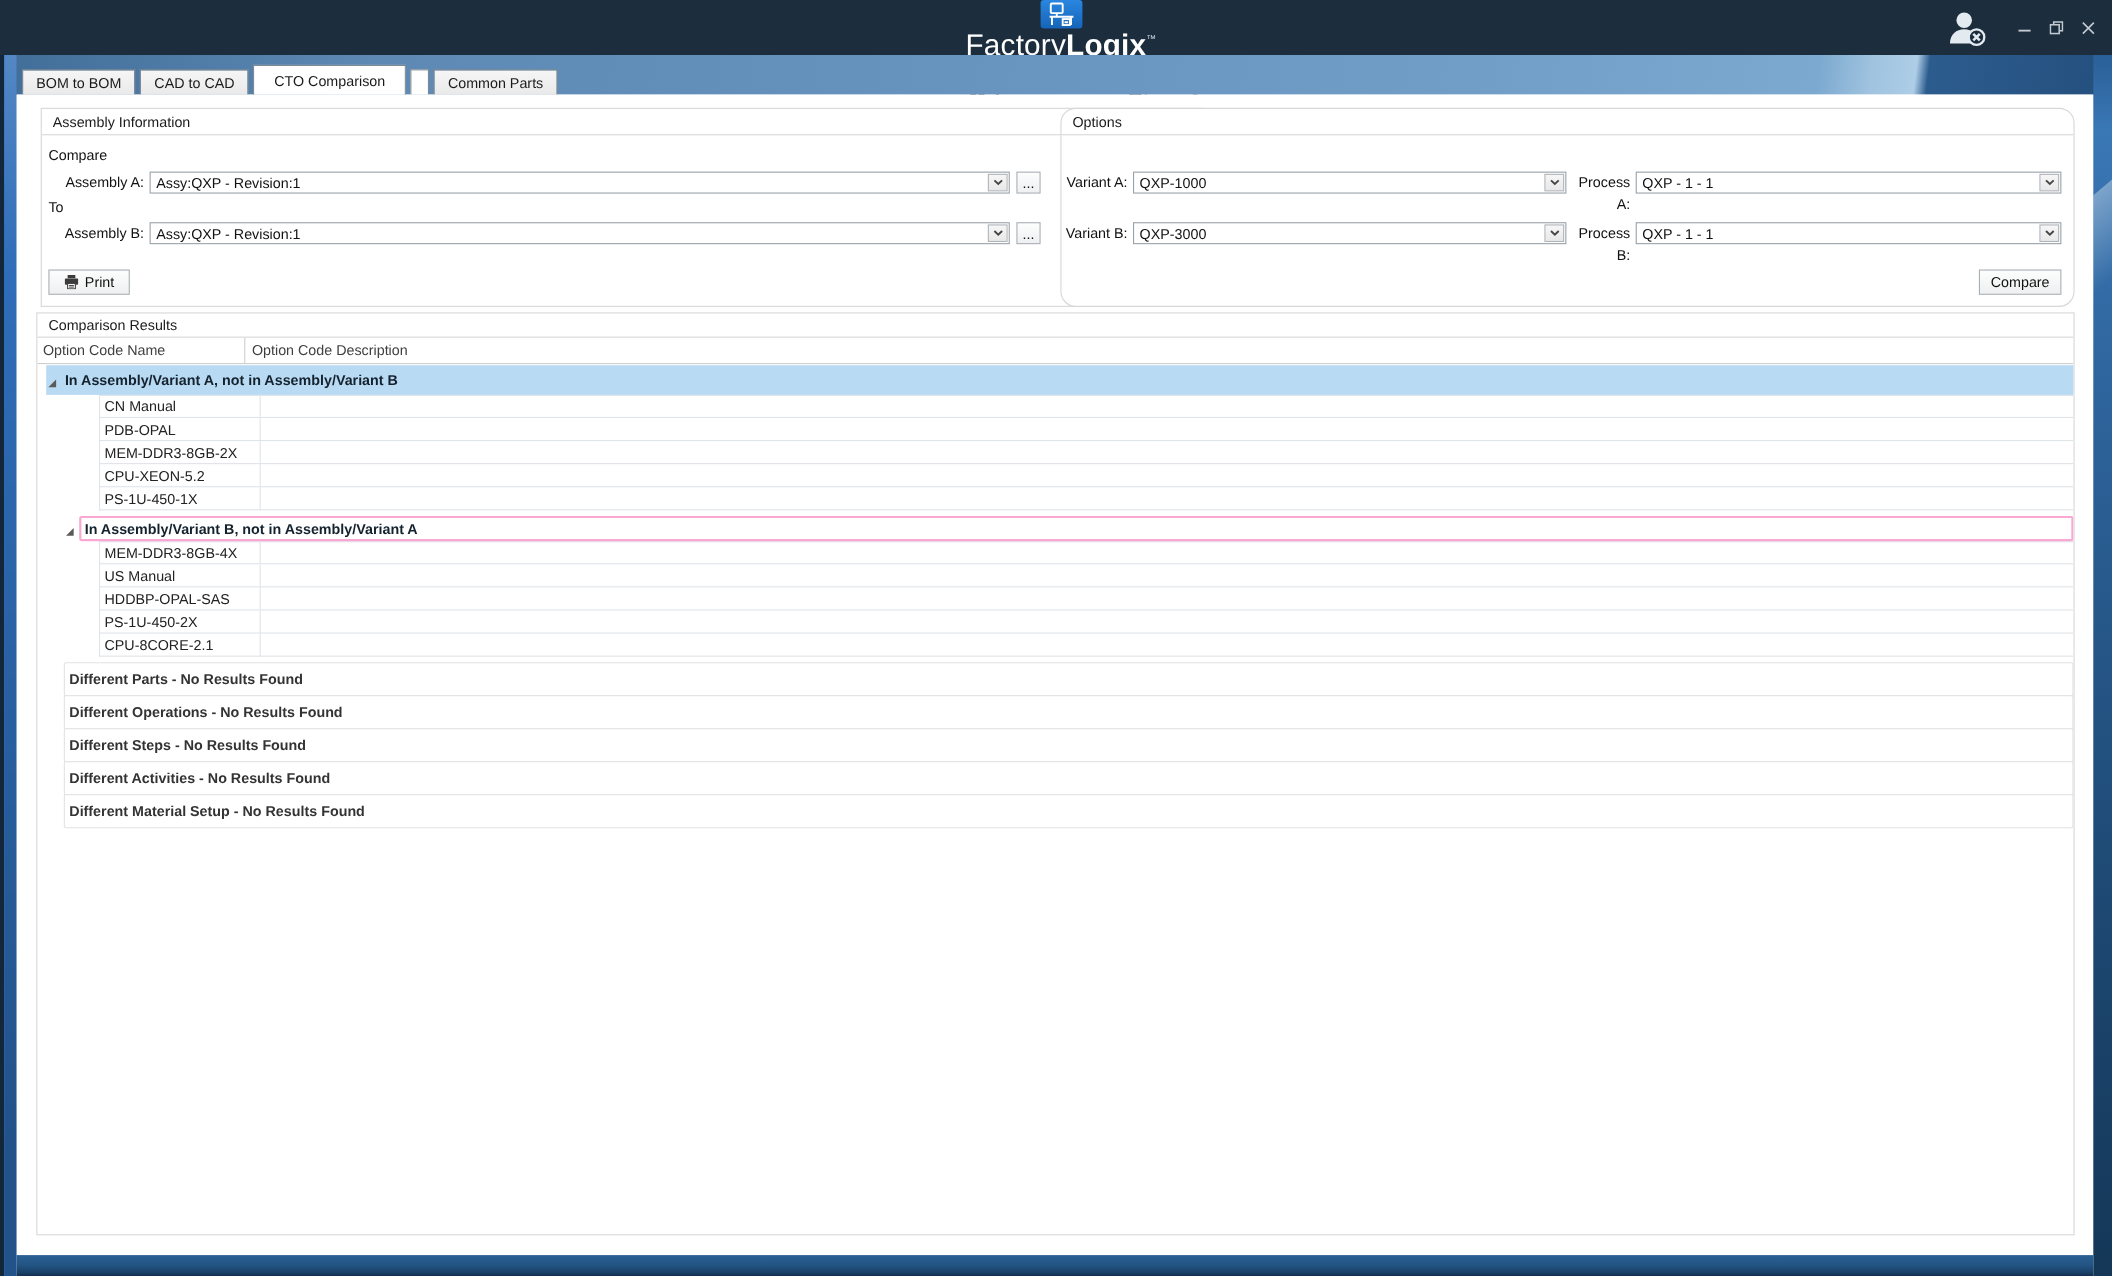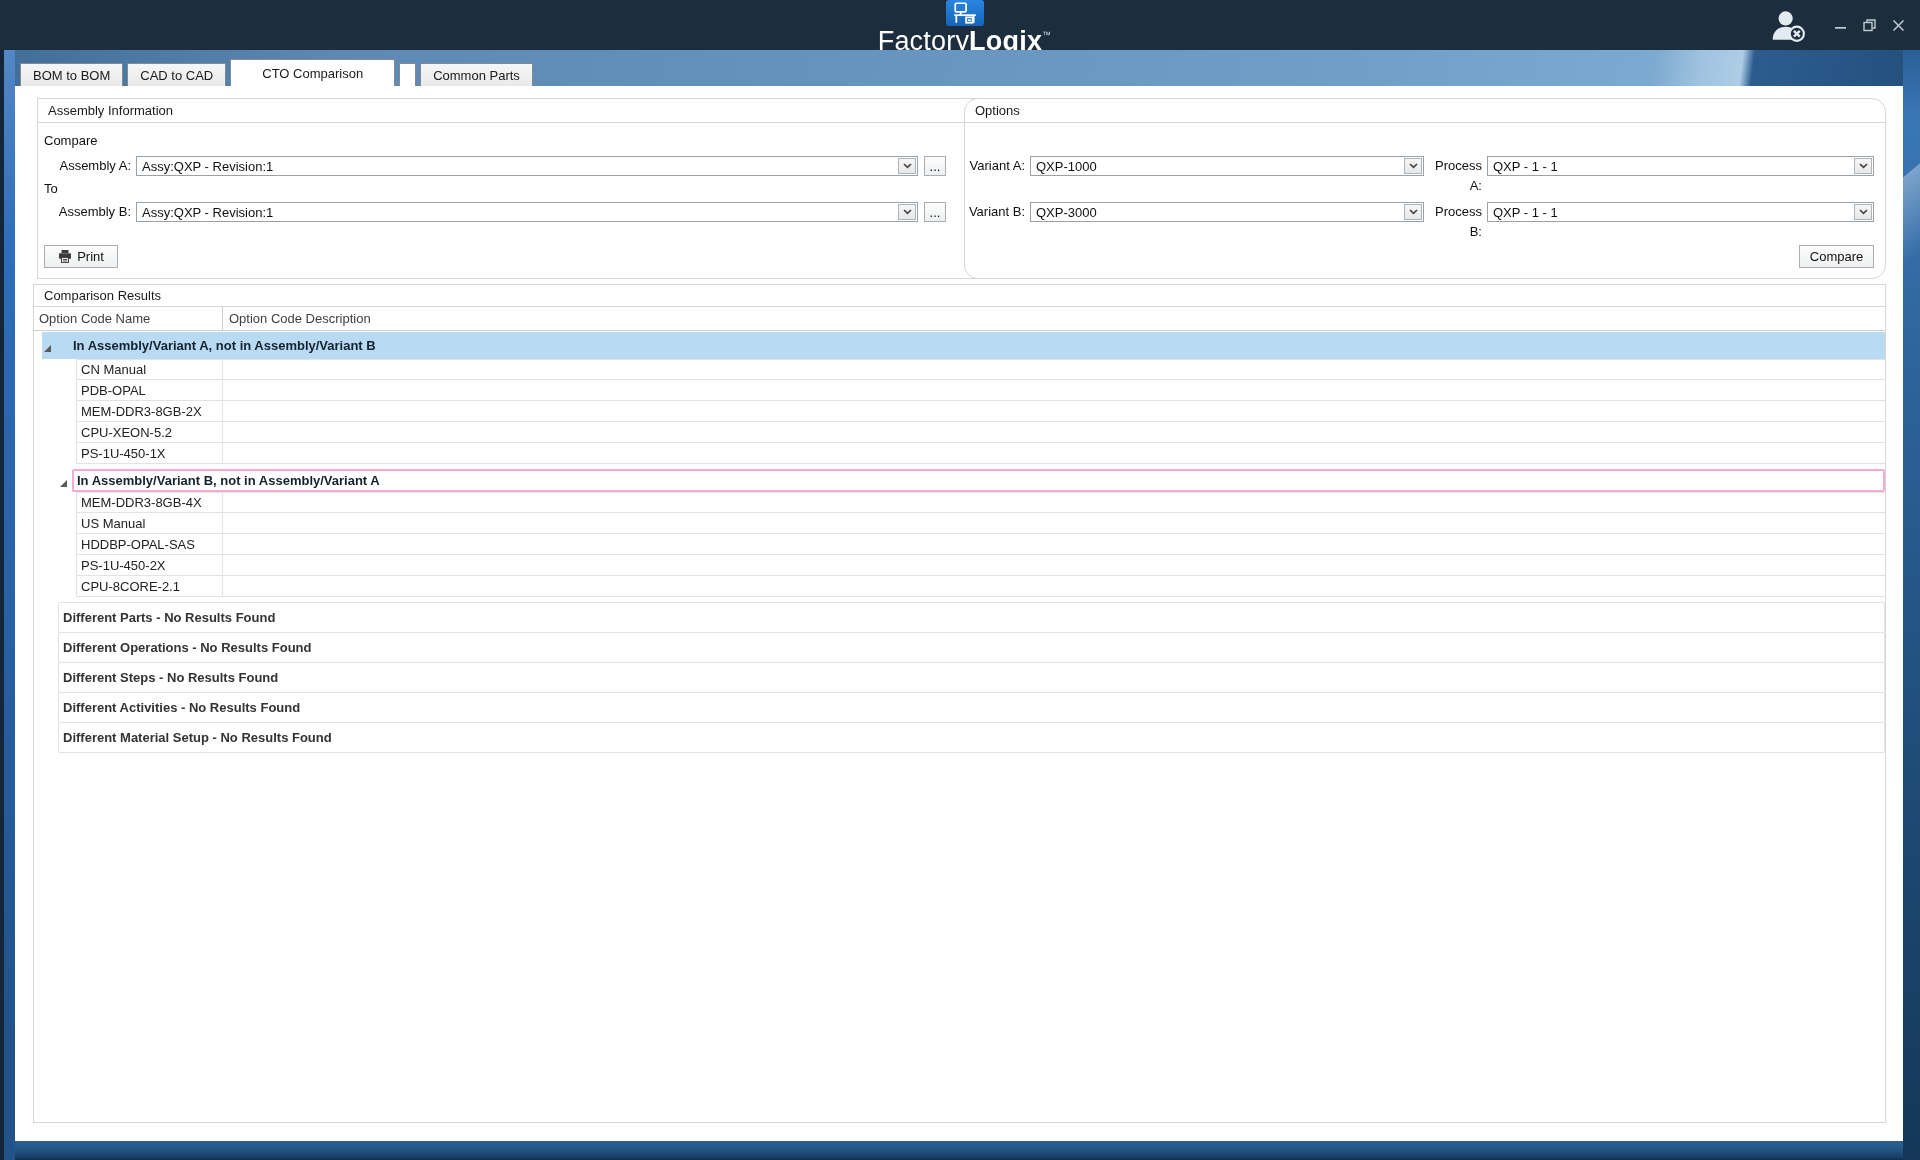--- a/index.html
+++ b/index.html
@@ -36,21 +36,21 @@
     background:linear-gradient(97deg,#416d99 0%, #5d89b4 18%, #6694bf 45%, #719ec7 70%,
       #7ca9cf 86%, #9fc3e0 88.5%, #aecde6 90.6%, #2c5c8e 91.2%, #244f7d 100%);
     display:flex; align-items:flex-end; padding-left:20px;
   }
   .tab{
     height:23px; background:linear-gradient(#f6f6f6,#e9e9e9);
     border:1px solid #7f8a93; border-bottom:none; margin-right:4px;
     font-size:13px; color:#1a1a1a; display:flex; align-items:center;
     padding:0 12px; cursor:pointer; white-space:nowrap;
   }
-  .tab.active{ height:27px; background:#fff; position:relative; z-index:3; padding:0 31px; }
+  .tab.active{ height:27px; background:#fff; position:relative; z-index:3; padding:0 18px; }
   .tab.mini{ width:17px; padding:0; background:#fff; }
 
   .frame-left{ position:absolute; left:0; top:50px; bottom:0; width:15px; z-index:2;
     background:linear-gradient(to right,#14273a 0 4px, #2e6db8 4px 15px);
   }
   .frame-left::after{content:''; position:absolute; left:4px; top:0; bottom:0; width:11px;
     background:linear-gradient(to bottom, rgba(255,255,255,.18), rgba(0,0,0,0) 18%, rgba(0,0,0,.25) 90%);}
   .frame-right{ position:absolute; right:0; top:50px; bottom:0; width:17px; z-index:2; overflow:hidden;
     background:linear-gradient(to bottom,#2a5f97 0%, #3a77b5 6%, #2e649c 28%, #1f4b77 65%, #143757 100%);
   }
@@ -83,26 +83,26 @@
     gap:5px; cursor:pointer;}
 
   
   .colheader{ display:flex; height:24px; border-bottom:1px solid #cfcfcf; font-size:13px; color:#3f3f3f;}
   .colheader .c1{ width:189px; border-right:1px solid #cfcfcf; display:flex; align-items:center; padding-left:5px; cursor:pointer;}
   .colheader .c2{ flex:1; display:flex; align-items:center; padding-left:6px; cursor:pointer;text-align:right;}
 
   .grouprow{ position:relative; display:flex; align-items:center;
     font-size:13px; font-weight:bold; color:#14222e; cursor:pointer;}
   .grouprow .tri{ position:absolute; left:1px; top:50%; margin-top:-5px;}
-  .grouprow.sel{ margin-left:8px; margin-top:1px; height:27px; background:#b9daf3; padding-left:31px;}
+  .grouprow.sel{ margin-left:8px; margin-top:1px; height:27px; background:#b9daf3; padding-left:17px;}
   .grouprow.plain{ margin-left:38px; margin-top:5px; height:23px; border:2px solid #f9a8d4;
     border-radius:2px; padding-left:3px;}
   .grouprow.plain .tri{ left:-15px; }
 
-  .datarow{ display:flex; margin-left:42px; height:21px; }
+  .datarow{ display:flex; margin-left:56px; height:21px; }
   .datarow .name{ width:147px; border:1px solid #dfe4e9; border-top:none; display:flex;
     align-items:center; padding-left:4px; font-size:13px; color:#222; cursor:default;}
   .datarow .desc{ flex:1; border-bottom:1px solid #dfe4e9; }
   .datarow.first .name{ border-top:1px solid #dfe4e9; }
   .datarow.first .desc{ border-top:1px solid #dfe4e9; }
 
   .section{ margin-left:24px; height:31px; border:1px solid #e2e2e2; border-radius:2px;
     display:flex; align-items:center; font-size:13px; font-weight:bold; color:#333;
     padding-left:4px; cursor:pointer; background:#fff;}
   .section + .section{ margin-top:-1px; }

